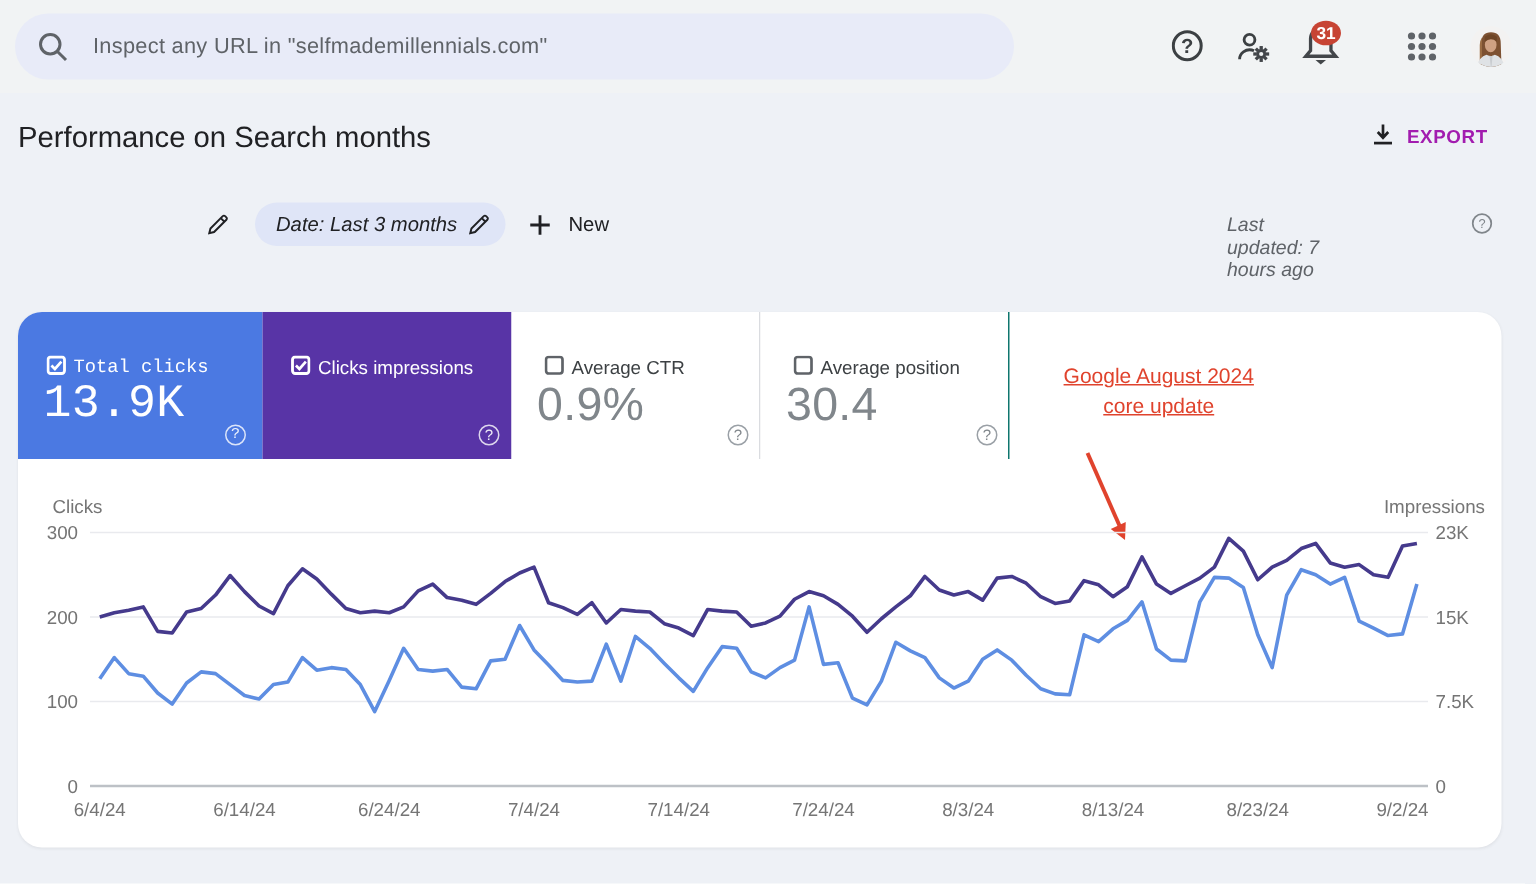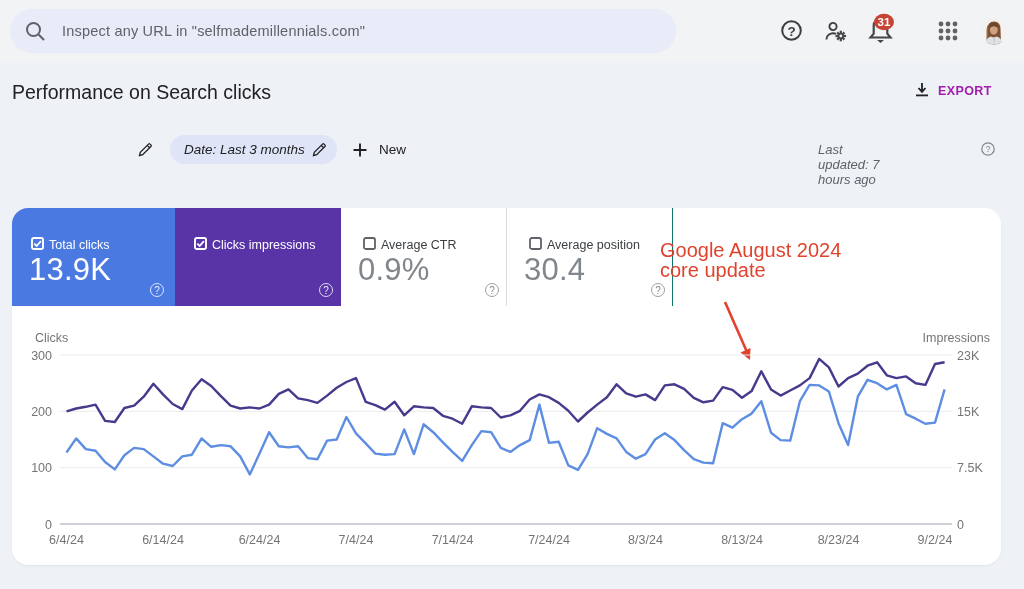--- a/index.html
+++ b/index.html
@@ -95,21 +95,21 @@
         <rect width="28" height="28" fill="#f3f2f1"></rect>
         <path d="M7.5,28 V12 q0,-7.5 6.5,-7.5 q6.5,0 6.5,7.5 l0.5,16 z" fill="#7d5132"></path>
         <path d="M6.5,28 V13 q0,-3 1.5,-5 l0,20 z" fill="#9a6b42"></path>
         <ellipse cx="13.8" cy="12.8" rx="3.9" ry="5" fill="#cfa183"></ellipse>
         <path d="M9.8,11 q4,-3.6 8,-0.2 l0.2,-3.3 q-4.2,-3.4 -8.2,0 z" fill="#6e4526"></path>
         <path d="M4,28 q2,-7 7,-8.5 l2.8,1.2 2.8,-1.2 q5,1.5 7,8.5 z" fill="#dfe2e5"></path>
         <path d="M13,20 l0.9,8 h0.4 l0.8,-8 -1,0.5 z" fill="#c9ccd0"></path>
       </g>
     </svg>
 
-  <div id="h1">Performance on Search clicks</div>
+  <div id="h1">Performance on Search months</div>
   <div id="export">
     <svg class="abs" style="left:0;top:-2px;" width="18" height="18" viewBox="0 0 18 18" fill="#202124">
         <path d="M9,2 v8 M5.5,7 l3.5,3.8 L12.5,7" fill="none" stroke="#202124" stroke-width="1.8"></path>
         <rect x="3" y="13.5" width="12" height="1.8"></rect>
       </svg>
     <span>EXPORT</span>
   </div>
 
   <svg class="abs" style="left:138px;top:142px;" width="15" height="15" viewBox="0 0 15 15" fill="#202124">
       <path d="M1.5,13.5 l0.8,-3.2 8.2,-8.2 a1.1,1.1 0 0 1 1.6,0 l0.8,0.8 a1.1,1.1 0 0 1 0,1.6 l-8.2,8.2 z M9.2,3.4 l2.4,2.4" fill="none" stroke="#202124" stroke-width="1.3"></path>
@@ -122,21 +122,21 @@
         <path d="M7,0.5 v13 M0.5,7 h13" stroke="#202124" stroke-width="1.9"></path>
       </svg>New</div>
   <div id="lastupd">Last updated: 7 hours ago&nbsp;&nbsp;</div>
   <svg class="abs" style="left:981px;top:142px;" width="14" height="14" viewBox="0 0 14 14">
       <circle cx="7" cy="7" r="6.2" fill="none" stroke="#80868b" stroke-width="1.2"></circle>
       <text x="7" y="10.2" font-size="8.5" fill="#80868b" text-anchor="middle" font-family="Liberation Sans">?</text>
     </svg>
 
   <div id="panel"></div>
 
-  <div class="card" style="left:12px;top:208px;width:163px;background:#4b79e2;border-radius:16px 0 0 0;position:absolute;">
+  <div class="card" style="left:12px;top:208px;width:163px;background:#4b79e2;border-radius:16px 0 0 0;position:absolute;font-family:Liberation Mono, monospace;">
     <svg style="position:absolute;left:19px;top:29px;" width="13" height="13" viewBox="0 0 13 13">
         <rect x="1" y="1" width="11" height="11" rx="1.8" fill="none" stroke="#fff" stroke-width="1.9"></rect>
         <path d="M3.3,6.7 l2.3,2.3 L9.9,4.1" fill="none" stroke="#fff" stroke-width="1.8"></path>
       </svg>
     <div class="lbl" style="color:#fff;">Total clicks</div>
     <div class="big" style="color:#fff;">13.9K</div>
     <div class="q" style="left:138px;border:1.2px solid rgba(255,255,255,.8);color:rgba(255,255,255,.9);">?</div>
   </div>
   <div class="card" style="left:175px;top:208px;width:166px;background:#5834a6;position:absolute;">
     <svg style="position:absolute;left:19px;top:29px;" width="13" height="13" viewBox="0 0 13 13">
@@ -156,21 +156,21 @@
   </div>
   <div class="card" style="left:507px;top:208px;width:166px;background:#fff;border-right:1px solid #0f766e;position:absolute;">
     <svg style="position:absolute;left:22px;top:29px;" width="13" height="13" viewBox="0 0 13 13">
         <rect x="1" y="1" width="11" height="11" rx="1.8" fill="none" stroke="#5f6368" stroke-width="1.8"></rect>
       </svg>
     <div class="lbl" style="left:40px;color:#3c4043;">Average position</div>
     <div class="big" style="color:#80868b;">30.4</div>
     <div class="q" style="left:144px;border:1.2px solid #9aa0a6;color:#80868b;">?</div>
   </div>
 
-  <div class="abs" style="left:660px;top:240px;width:225px;font-size:20px;color:#e0432d;line-height:20px;">Google August 2024<br>core update</div>
+  <div class="abs" style="left:660px;top:240px;width:225px;text-align:center;font-size:14px;color:#e0432d;text-decoration:underline;line-height:20px;">Google August 2024<br>core update</div>
   <svg class="abs" style="left:700px;top:294px;" width="70" height="80" viewBox="0 0 70 80">
       <line x1="25" y1="8" x2="47" y2="58" stroke="#e0432d" stroke-width="2.6"></line>
       <path d="M50,66 l0.5,-12 -10,4.6 z" fill="#e0432d"></path>
     </svg>
 
   <svg id="chart" class="abs" style="left:0;top:325px;" width="1010" height="235" viewBox="0 0 1010 235">
 
     <line x1="60" y1="30" x2="952" y2="30" stroke="#e9eaee" stroke-width="1"></line>
     <line x1="60" y1="86.3" x2="952" y2="86.3" stroke="#e9eaee" stroke-width="1"></line>
     <line x1="60" y1="142.7" x2="952" y2="142.7" stroke="#e9eaee" stroke-width="1"></line>

